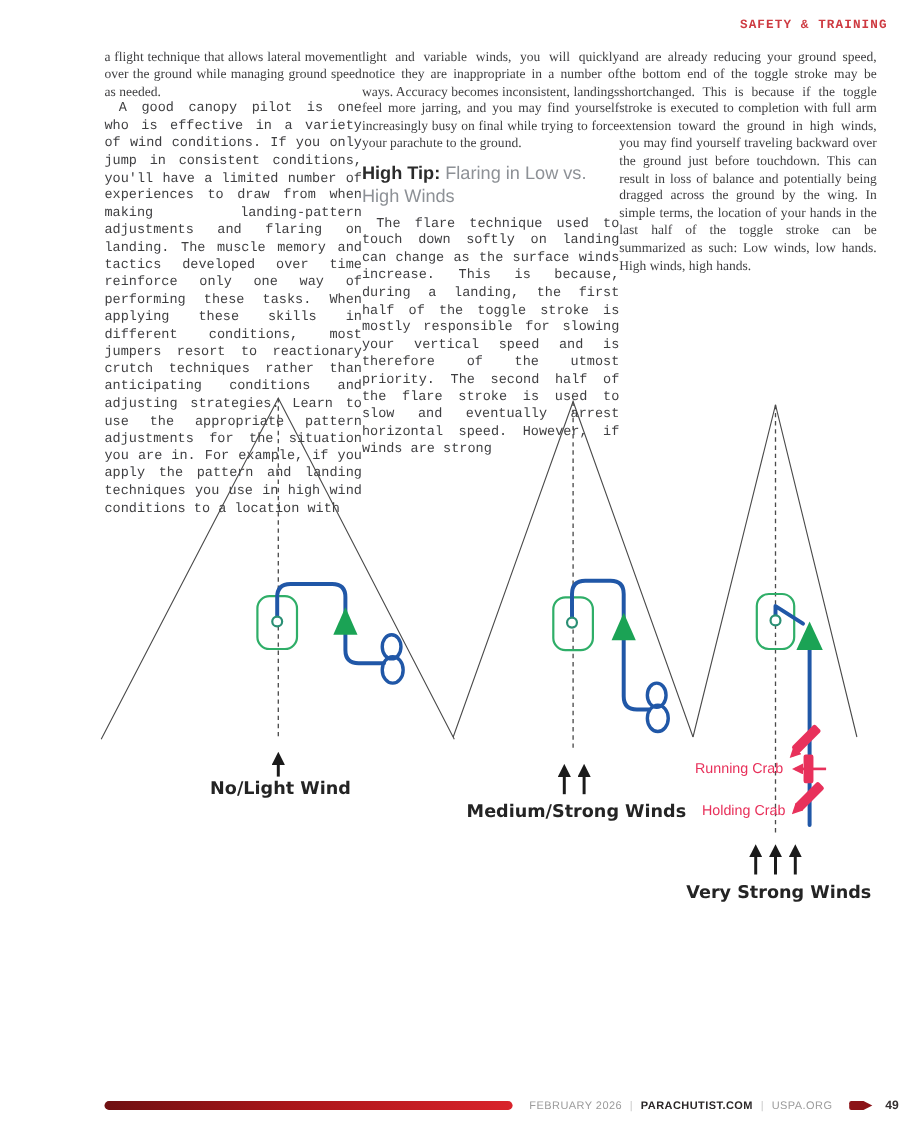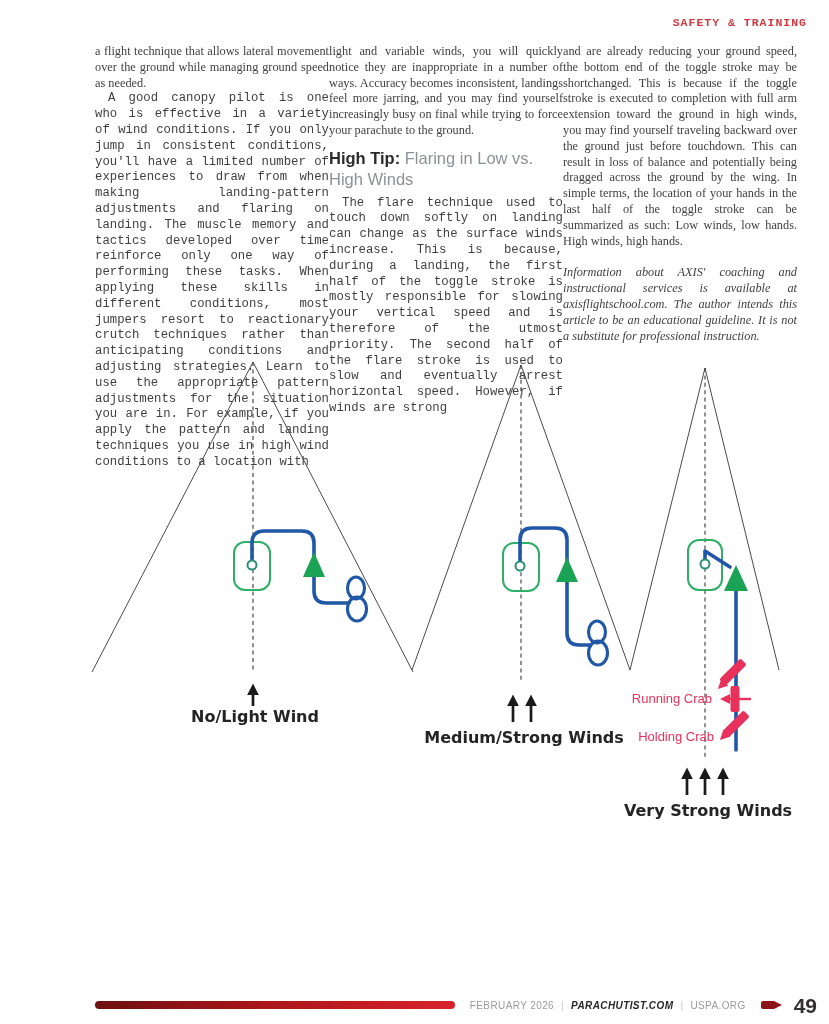--- a/index.html
+++ b/index.html
@@ -52,45 +52,44 @@
     font-family:"Liberation Sans", sans-serif;
   }
   .footer-bar{
     flex:1;min-width:0;height:8px;border-radius:4px;
     background:linear-gradient(90deg,#6f1012 0%,#a91519 45%,#d9232b 100%);
   }
   .footer-meta{
     display:flex;align-items:center;gap:7px;margin-left:15px;white-space:nowrap;
     font-size:10px;letter-spacing:.4px;color:#9b9b9b;
   }
-  .footer-meta .site{font-weight:700;color:#2a2627;font-style:italic;}
+  .footer-meta .site{font-weight:700;color:#2a2627;}
   .footer-meta .sep{color:#c9c9c9;}
   .page-marker{margin-left:14px;flex:none;display:block;}
   .pagenum{
-    margin-left:11px;font-size:21px;font-weight:700;color:#343031;line-height:1;
+    margin-left:11px;font-size:11px;font-weight:700;color:#343031;line-height:1;
   }
 </style>
 </head>
 <body>
 
 <div class="section-label">SAFETY &amp; TRAINING</div>
 
 <div class="columns">
   <div class="col">
     <p>a flight technique that allows lateral movement over the ground while managing ground speed as needed.</p>
     <p class="indent">A good canopy pilot is one who is effective in a variety of wind conditions. If you only jump in consistent conditions, you'll have a limited number of experiences to draw from when making landing-pattern adjustments and flaring on landing. The muscle memory and tactics developed over time reinforce only one way of performing these tasks. When applying these skills in different conditions, most jumpers resort to reactionary crutch techniques rather than anticipating conditions and adjusting strategies. Learn to use the appropriate pattern adjustments for the situation you are in. For example, if you apply the pattern and landing techniques you use in high wind conditions to a location with</p>
   </div>
   <div class="col">
     <p>light and variable winds, you will quickly notice they are inappropriate in a number of ways. Accuracy becomes inconsistent, landings feel more jarring, and you may find yourself increasingly busy on final while trying to force your parachute to the ground.</p>
     <h2 class="bonus-heading"><span class="lead">High Tip:</span><span> Flaring in Low vs. High Winds</span></h2>
     <p class="indent">The flare technique used to touch down softly on landing can change as the surface winds increase. This is because, during a landing, the first half of the toggle stroke is mostly responsible for slowing your vertical speed and is therefore of the utmost priority. The second half of the flare stroke is used to slow and eventually arrest horizontal speed. However, if winds are strong</p>
   </div>
   <div class="col">
     <p>and are already reducing your ground speed, the bottom end of the toggle stroke may be shortchanged. This is because if the toggle stroke is executed to completion with full arm extension toward the ground in high winds, you may find yourself traveling backward over the ground just before touchdown. This can result in loss of balance and potentially being dragged across the ground by the wing. In simple terms, the location of your hands in the last half of the toggle stroke can be summarized as such: Low winds, low hands. High winds, high hands.</p>
-    <p class="italic-note">Information about AXIS' coaching and instructional services is available at axisflightschool.com. The author intends this article to be an educational guideline. It is not a substitute for professional instruction.</p>
   </div>
 </div>
 
 <svg class="diagram" width="829" height="480" viewBox="0 0 829 480" xmlns="http://www.w3.org/2000/svg">
   <defs>
     <marker id="ahB" viewBox="0 0 10 10" refX="7" refY="5" markerWidth="12" markerHeight="12" orient="auto" markerUnits="userSpaceOnUse">
         <path d="M0 0 L10 5 L0 10 Z" fill="#1a1a1a"></path>
       </marker>
     <marker id="ahR" viewBox="0 0 10 10" refX="7" refY="5" markerWidth="10" markerHeight="10" orient="auto" markerUnits="userSpaceOnUse">
         <path d="M0 0 L10 5 L0 10 Z" fill="#e8315b"></path>

